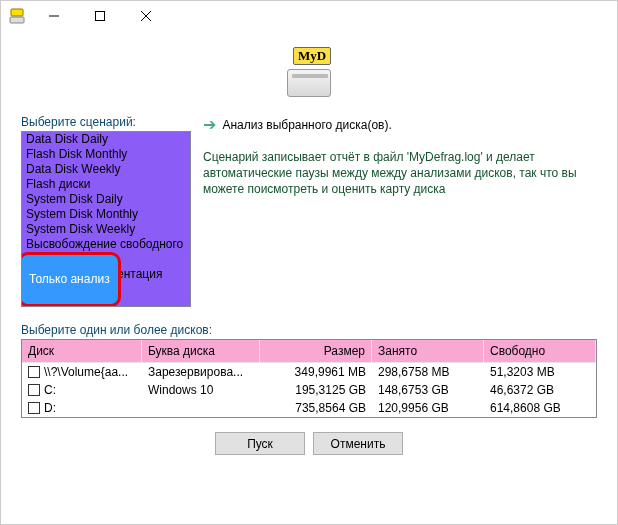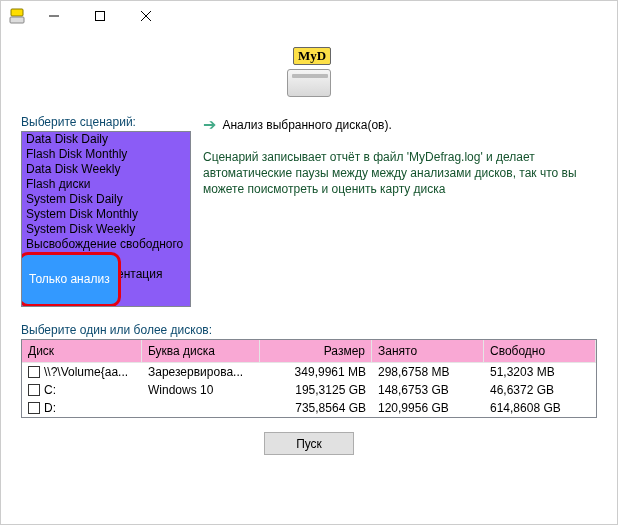--- a/index.html
+++ b/index.html
@@ -142,14 +142,15 @@
             <div class="col-size">735,8564 GB</div>
             <div class="col-used">120,9956 GB</div>
             <div class="col-free">614,8608 GB</div>
           </div>
         </div>
     </div>
   </div>
 
   <div class="button-bar">
     <button class="btn">Пуск</button>
+    <button class="btn">Отменить</button>
   </div>
 </div>
 
 </body></html>

